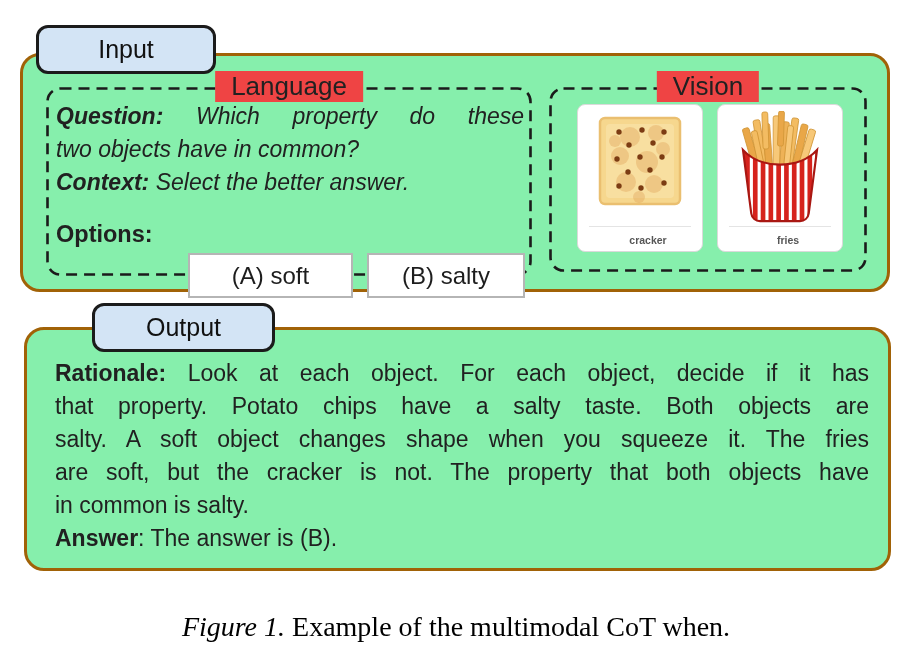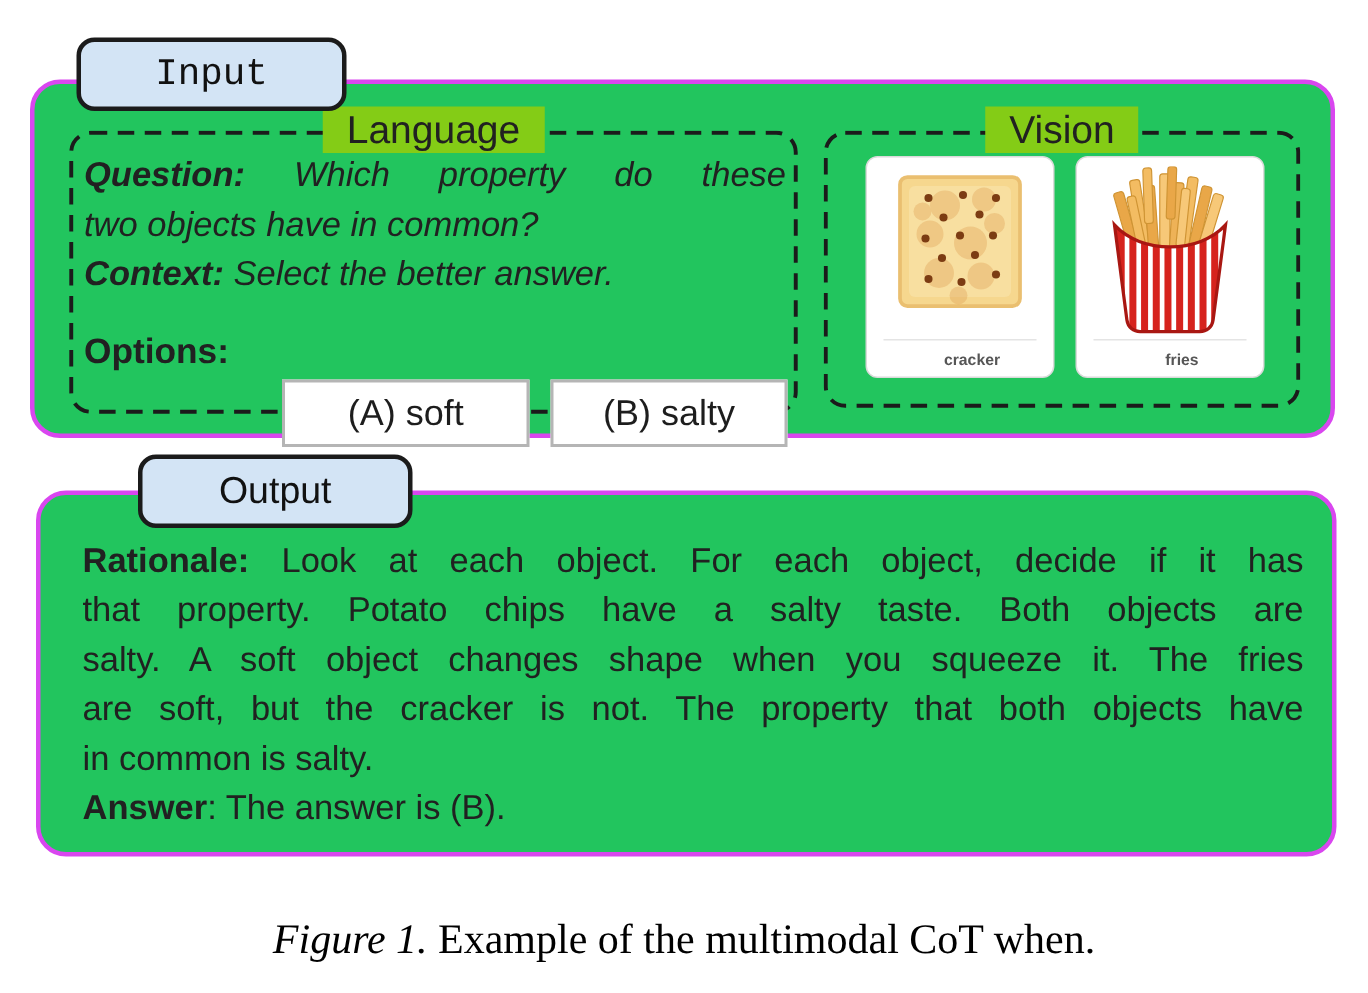--- a/index.html
+++ b/index.html
@@ -3,35 +3,35 @@
 <meta charset="utf-8">
 <style>
   html,body{margin:0;padding:0;background:#ffffff;}
   .stage{position:relative;width:912px;height:662px;background:#fff;
          font-family:"Liberation Sans",sans-serif;color:#212121;overflow:hidden;}
 
   
   .tab{position:absolute;z-index:3;display:flex;align-items:center;justify-content:center;
        background:#d3e4f5;border:3px solid #1b1b1b;border-radius:12px;
        font-size:25px;color:#111;}
-  .tab-input{left:51px;top:25px;width:174px;height:43px;font-family:Liberation Mono, monospace;}
+  .tab-input{left:36px;top:25px;width:174px;height:43px;}
   .tab-output{left:48px;top:303px;width:177px;height:43px;margin-left:44px;}
 
   
-  .bigbox{position:absolute;z-index:1;background:#22c55e;border:3px solid #d946ef;border-radius:20px;}
+  .bigbox{position:absolute;z-index:1;background:#86efac;border:3px solid #a16207;border-radius:20px;}
   .box-input{left:20px;top:53px;width:864px;height:233px;}
   .box-output{left:24px;top:327px;width:861px;height:238px;}
 
   
   .panel{position:absolute;z-index:2;}
   .panel-language{left:46px;top:87px;width:486px;height:189px;}
   .panel-vision{left:549px;top:87px;width:318px;height:185px;}
   .panel svg.dash{position:absolute;left:0;top:0;}
   .panel-title{position:absolute;top:-16px;left:50%;transform:translateX(-50%);
-               background:#84cc16;padding:0 16px;font-size:26px;white-space:nowrap;z-index:2;}
+               background:#ef4444;padding:0 16px;font-size:26px;white-space:nowrap;z-index:2;}
 
   .lang-content{position:absolute;left:10px;right:8px;top:13px;
                 font-size:23px;line-height:33.2px;font-style:italic;}
   .b{font-weight:bold;}
   .jl{text-align:justify;text-align-last:justify;}
 
   .options-label{position:absolute;left:10px;top:134px;font-size:23.5px;font-weight:bold;}
   .option-btn{position:absolute;top:126px;height:45px;background:#fff;
               border:2px solid #b5b5b5;display:flex;align-items:center;justify-content:center;
               font-size:24px;color:#1d1d1d;box-sizing:border-box;margin-top:40px;}

